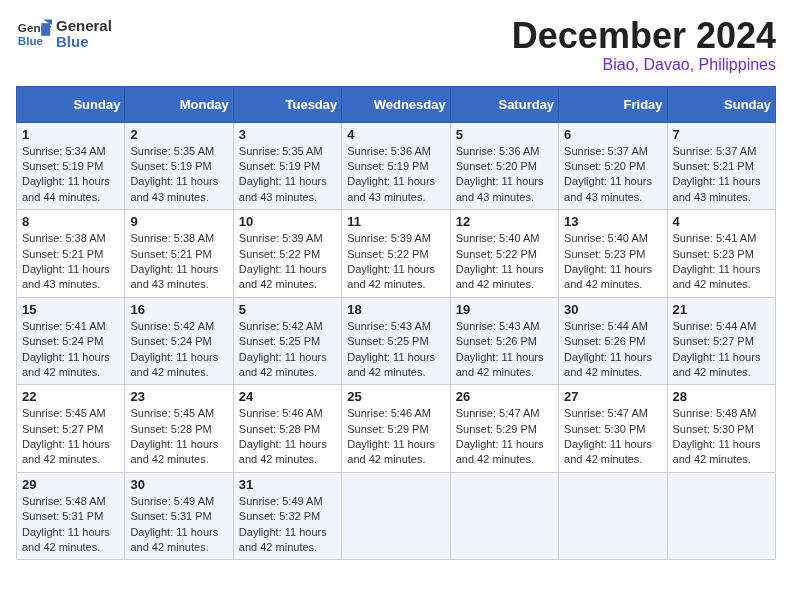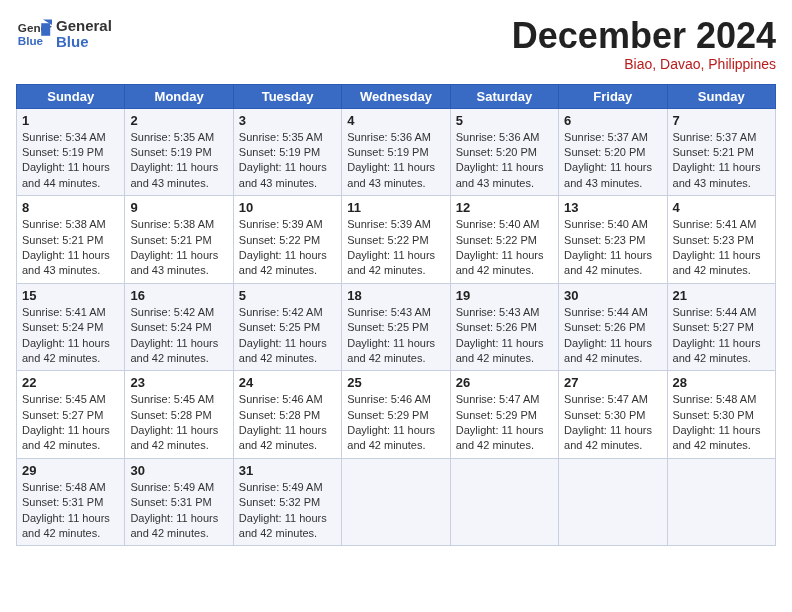--- a/index.html
+++ b/index.html
@@ -29,35 +29,35 @@
       text-align: right;
     }
     .month-year {
       font-size: 36px;
       font-weight: bold;
       color: #222;
       line-height: 1.1;
       text-align: right;
     }
     .location {
-      font-size: 14px;
-      color: #b91c1c;
+      font-size: 16px;
+      color: #6d28d9;
     }
     table {
       width: 100%;
       border-collapse: collapse;
       table-layout: fixed;
     }
     thead tr th {
       background: #3a6bc4;
       color: #fff;
       font-size: 13px;
       font-weight: bold;
-      padding: 4px 4px;
-      text-align: center;
+      padding: 10px 4px;
+      text-align: right;
       border: 1px solid #2a5ab4;
     }
     tbody tr td {
       vertical-align: top;
       border: 1px solid #c8d0e0;
       padding: 4px 5px;
       font-size: 10px;
       color: #333;
       min-height: 80px;
       background: #fff;

